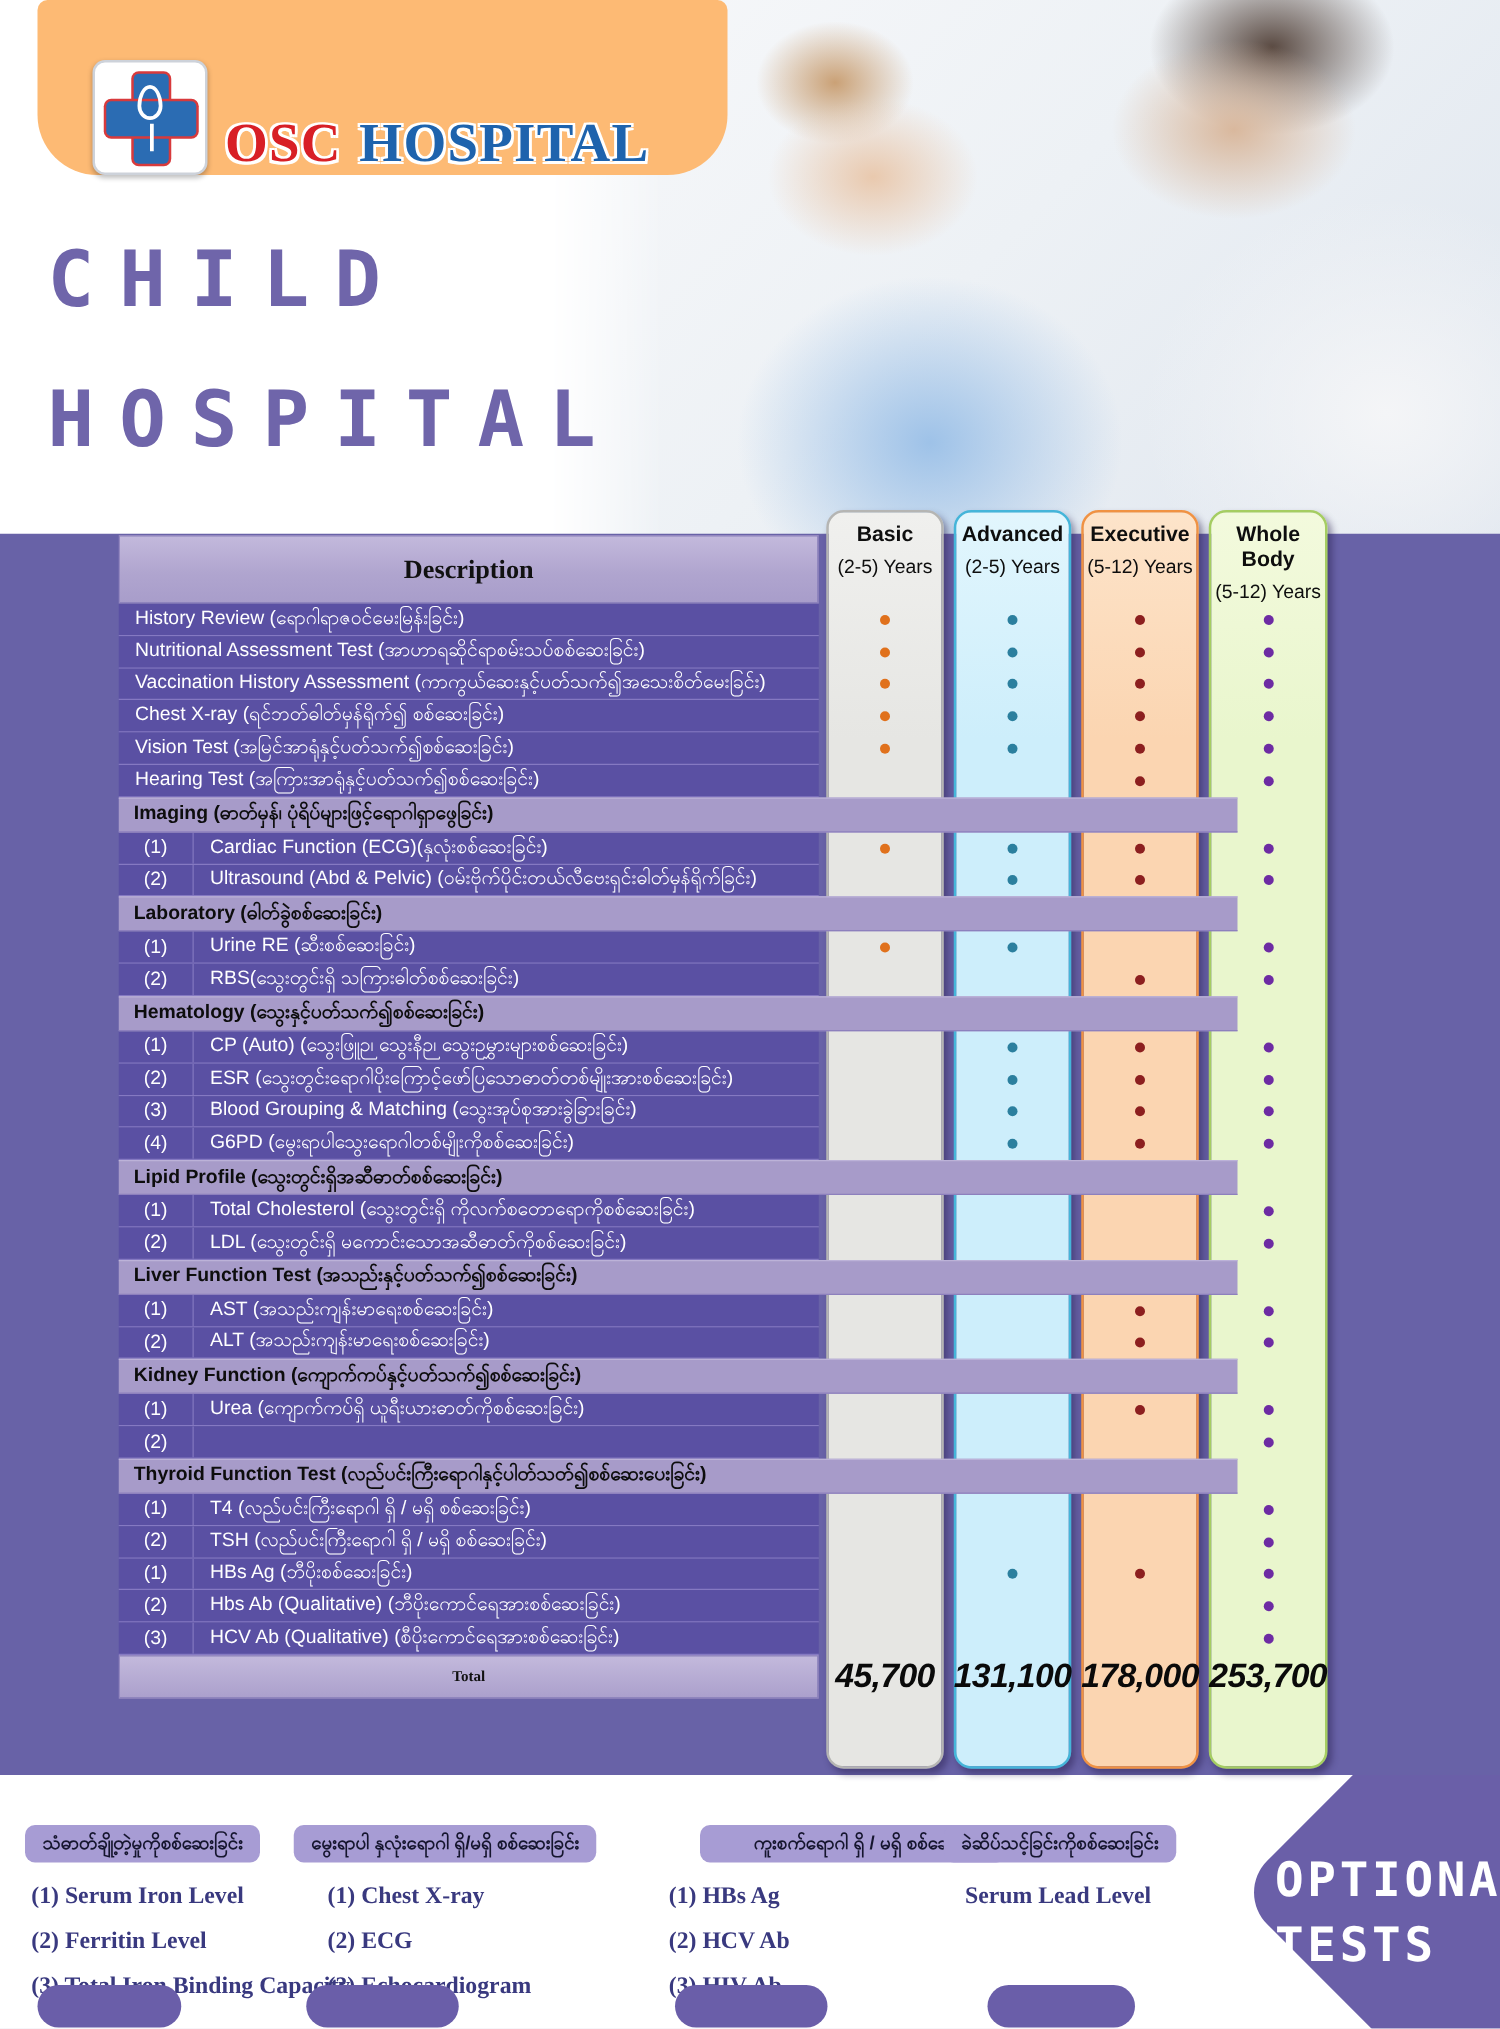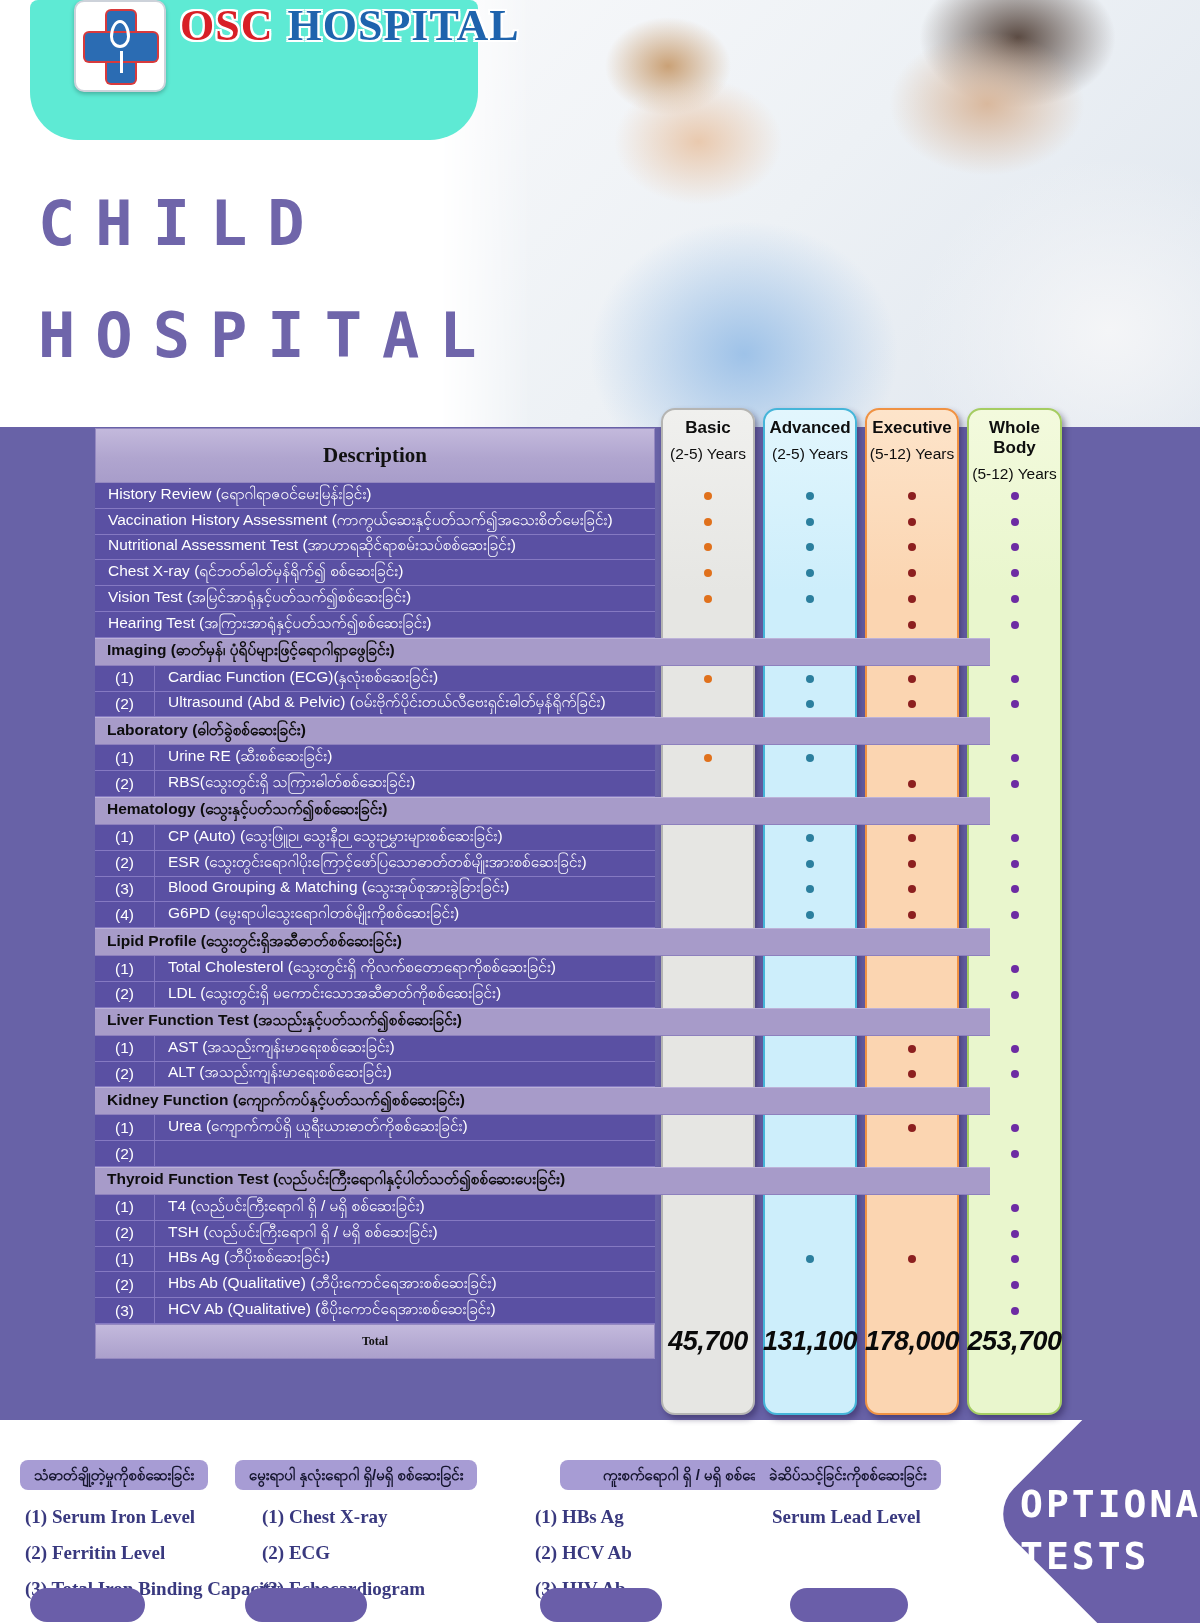--- a/index.html
+++ b/index.html
@@ -15,23 +15,23 @@
       radial-gradient(ellipse 90px 70px at 30% 14%, #caa176 0%, rgba(202,161,118,0) 70%),
       radial-gradient(ellipse 150px 110px at 72% 22%, #d9b89d 0%, rgba(217,184,157,0) 65%),
       radial-gradient(ellipse 140px 100px at 76% 8%, #5a4a42 0%, rgba(90,74,66,0) 70%),
       radial-gradient(ellipse 220px 190px at 40% 75%, #9ec2e8 0%, rgba(158,194,232,0) 70%),
       radial-gradient(ellipse 260px 230px at 88% 70%, #f4f5f7 0%, rgba(244,245,247,0) 75%),
       linear-gradient(135deg, #f7f8fa 0%, #edf1f5 45%, #dee5ee 100%);
     -webkit-mask-image: linear-gradient(to right, rgba(0,0,0,0) 0, #000 90px);
             mask-image: linear-gradient(to right, rgba(0,0,0,0) 0, #000 90px);
   }
   .logo-box {
-    position:absolute; left:30px; top:0; width:448px; height:140px;
-    background:#5eead4; border-radius:8px 8px 48px 48px; z-index:5;
-    display:flex; align-items:flex-start;
+    position:absolute; left:30px; top:0; width:552px; height:140px;
+    background:#fdba74; border-radius:8px 8px 48px 48px; z-index:5;
+    display:flex; align-items:flex-end;
   }
   .logo-badge {
     position:relative; width:92px; height:92px; margin-left:44px;
     background:#ffffff; border:2px solid #cdd2da; border-radius:10px;
     box-shadow:0 2px 4px rgba(0,0,0,.25); flex:0 0 auto;
   }
   .cross-v { position:absolute; left:31px; top:9px; width:28px; height:72px;
     background:#2b6cb3; border-radius:4px; box-shadow:0 0 0 2px #d83a3c; }
   .cross-h { position:absolute; left:9px; top:31px; width:72px; height:28px;
     background:#2b6cb3; border-radius:4px; box-shadow:0 0 0 2px #d83a3c; }
@@ -162,30 +162,30 @@
           <div class="tdesc">
             <span class="noindent">History Review (ရောဂါရာဇဝင်မေးမြန်းခြင်း)</span>
           </div>
           <span class="dot" style="left: 613px; background: rgb(224, 113, 28);"></span>
           <span class="dot" style="left: 715px; background: rgb(43, 127, 158);"></span>
           <span class="dot" style="left: 817px; background: rgb(140, 31, 31);"></span>
           <span class="dot" style="left: 919.5px; background: rgb(109, 43, 163);"></span>
         </div>
         <div class="trow">
           <div class="tdesc">
+            <span class="noindent">Nutritional Assessment Test (အာဟာရဆိုင်ရာစမ်းသပ်စစ်ဆေးခြင်း)</span>
+          </div>
+          <span class="dot" style="left: 613px; background: rgb(224, 113, 28);"></span>
+          <span class="dot" style="left: 715px; background: rgb(43, 127, 158);"></span>
+          <span class="dot" style="left: 817px; background: rgb(140, 31, 31);"></span>
+          <span class="dot" style="left: 919.5px; background: rgb(109, 43, 163);"></span>
+        </div>
+        <div class="trow">
+          <div class="tdesc">
             <span class="noindent">Vaccination History Assessment (ကာကွယ်ဆေးနှင့်ပတ်သက်၍အသေးစိတ်မေးခြင်း)</span>
-          </div>
-          <span class="dot" style="left: 613px; background: rgb(224, 113, 28);"></span>
-          <span class="dot" style="left: 715px; background: rgb(43, 127, 158);"></span>
-          <span class="dot" style="left: 817px; background: rgb(140, 31, 31);"></span>
-          <span class="dot" style="left: 919.5px; background: rgb(109, 43, 163);"></span>
-        </div>
-        <div class="trow">
-          <div class="tdesc">
-            <span class="noindent">Nutritional Assessment Test (အာဟာရဆိုင်ရာစမ်းသပ်စစ်ဆေးခြင်း)</span>
           </div>
           <span class="dot" style="left: 613px; background: rgb(224, 113, 28);"></span>
           <span class="dot" style="left: 715px; background: rgb(43, 127, 158);"></span>
           <span class="dot" style="left: 817px; background: rgb(140, 31, 31);"></span>
           <span class="dot" style="left: 919.5px; background: rgb(109, 43, 163);"></span>
         </div>
         <div class="trow">
           <div class="tdesc">
             <span class="noindent">Chest X-ray (ရင်ဘတ်ဓါတ်မှန်ရိုက်၍ စစ်ဆေးခြင်း)</span>
           </div>

